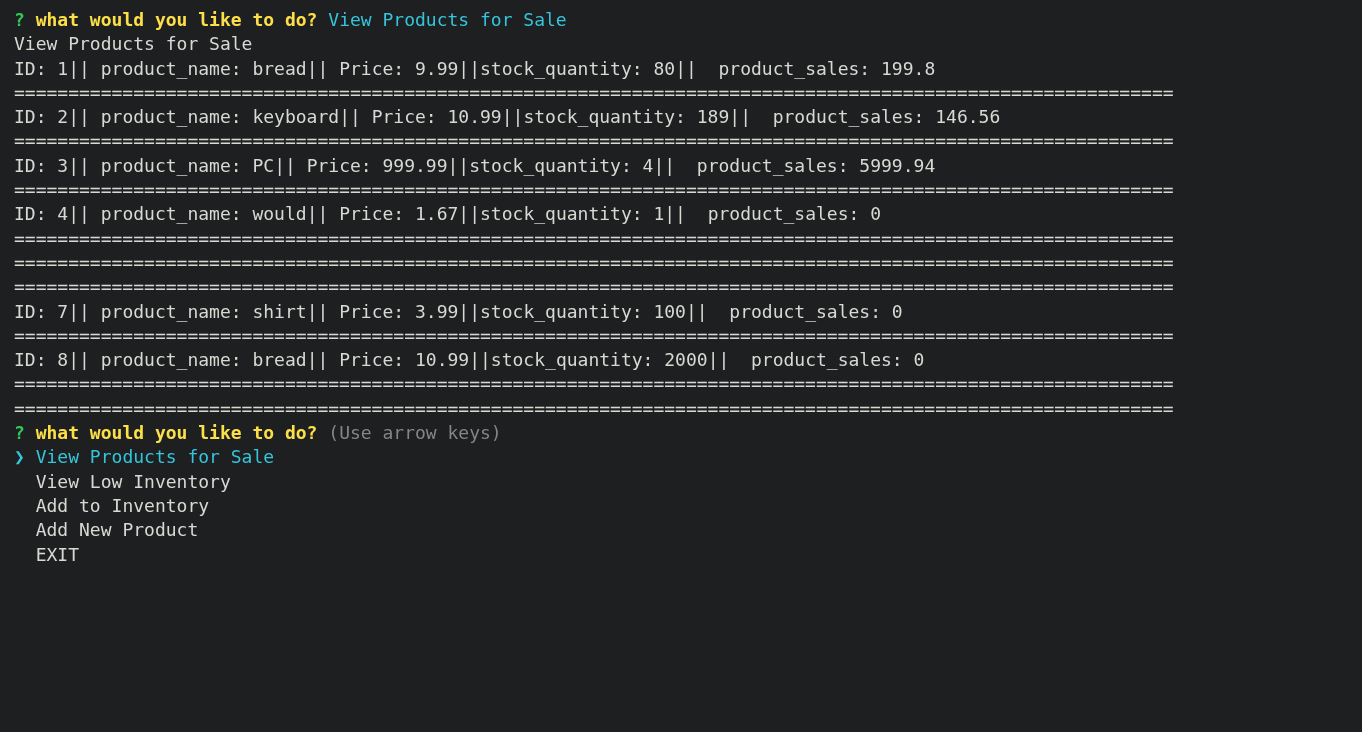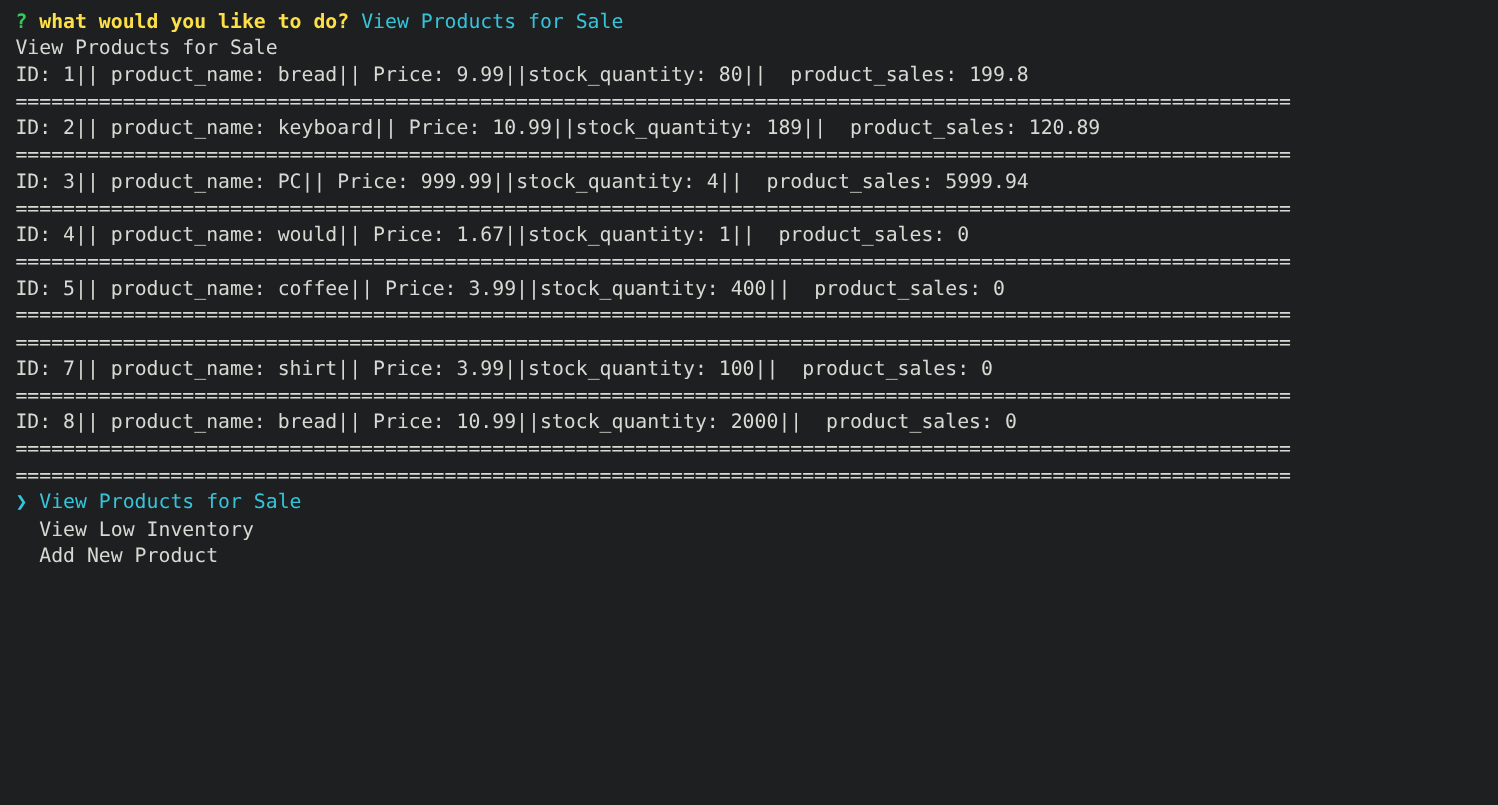--- a/index.html
+++ b/index.html
@@ -37,36 +37,38 @@
 
 <div class="terminal">
 
   <span class="line"><span class="green bold">?</span><span> </span><span class="white bold">what would you like to do?</span><span> </span><span class="cyan">View Products for Sale</span></span>
 
   <span class="line">View Products for Sale</span>
 
   <div id="products">
       <span class="line"><span>ID: </span><span>1</span><span>|| product_name: </span><span>bread</span><span>|| Price: </span><span>9.99</span><span>||stock_quantity: </span><span>80</span><span>||  product_sales: </span><span>199.8</span></span>
       <span class="sep-line">===========================================================================================================</span>
-      <span class="line"><span>ID: </span><span>2</span><span>|| product_name: </span><span>keyboard</span><span>|| Price: </span><span>10.99</span><span>||stock_quantity: </span><span>189</span><span>||  product_sales: </span><span>120.89</span></span>
+      <span class="line"><span>ID: </span><span>2</span><span>|| product_name: </span><span>keyboard</span><span>|| Price: </span><span>10.99</span><span>||stock_quantity: </span><span>189</span><span>||  product_sales: </span><span>146.56</span></span>
       <span class="sep-line">===========================================================================================================</span>
       <span class="line"><span>ID: </span><span>3</span><span>|| product_name: </span><span>PC</span><span>|| Price: </span><span>999.99</span><span>||stock_quantity: </span><span>4</span><span>||  product_sales: </span><span>5999.94</span></span>
       <span class="sep-line">===========================================================================================================</span>
       <span class="line"><span>ID: </span><span>4</span><span>|| product_name: </span><span>would</span><span>|| Price: </span><span>1.67</span><span>||stock_quantity: </span><span>1</span><span>||  product_sales: </span><span>0</span></span>
       <span class="sep-line">===========================================================================================================</span>
-      <span class="line"><span>ID: </span><span>5</span><span>|| product_name: </span><span>coffee</span><span>|| Price: </span><span>3.99</span><span>||stock_quantity: </span><span>400</span><span>||  product_sales: </span><span>0</span></span>
       <span class="sep-line">===========================================================================================================</span>
       <span class="sep-line">===========================================================================================================</span>
       <span class="line"><span>ID: </span><span>7</span><span>|| product_name: </span><span>shirt</span><span>|| Price: </span><span>3.99</span><span>||stock_quantity: </span><span>100</span><span>||  product_sales: </span><span>0</span></span>
       <span class="sep-line">===========================================================================================================</span>
       <span class="line"><span>ID: </span><span>8</span><span>|| product_name: </span><span>bread</span><span>|| Price: </span><span>10.99</span><span>||stock_quantity: </span><span>2000</span><span>||  product_sales: </span><span>0</span></span>
       <span class="sep-line">===========================================================================================================</span>
       <span class="sep-line">===========================================================================================================</span>
     </div>
 
+  <span class="line"><span class="green bold">?</span><span> </span><span class="white bold">what would you like to do?</span><span> </span><span class="grey">(Use arrow keys)</span></span>
 
   <div id="menu">
       <span class="line"><span class="cyan">❯ </span><span class="cyan">View Products for Sale</span></span>
       <span class="line"><span>  </span><span>View Low Inventory</span></span>
+      <span class="line"><span>  </span><span>Add to Inventory</span></span>
       <span class="line"><span>  </span><span>Add New Product</span></span>
+      <span class="line"><span>  </span><span>EXIT</span></span>
     </div>
 
 </div>
 
 </body></html>

